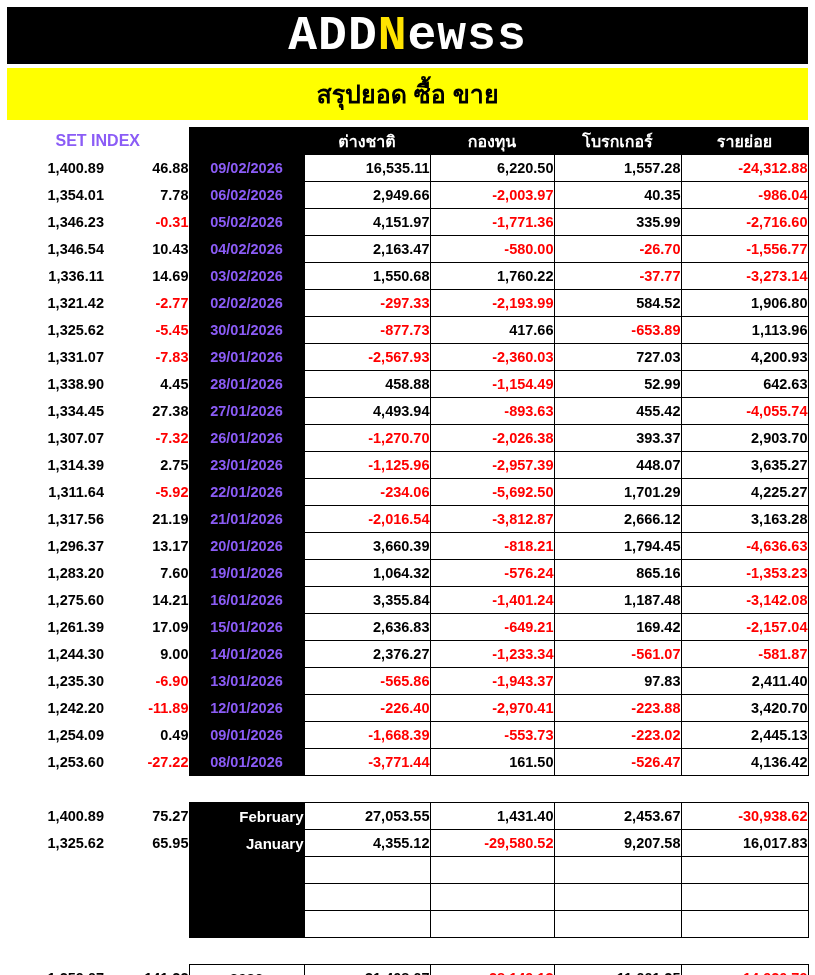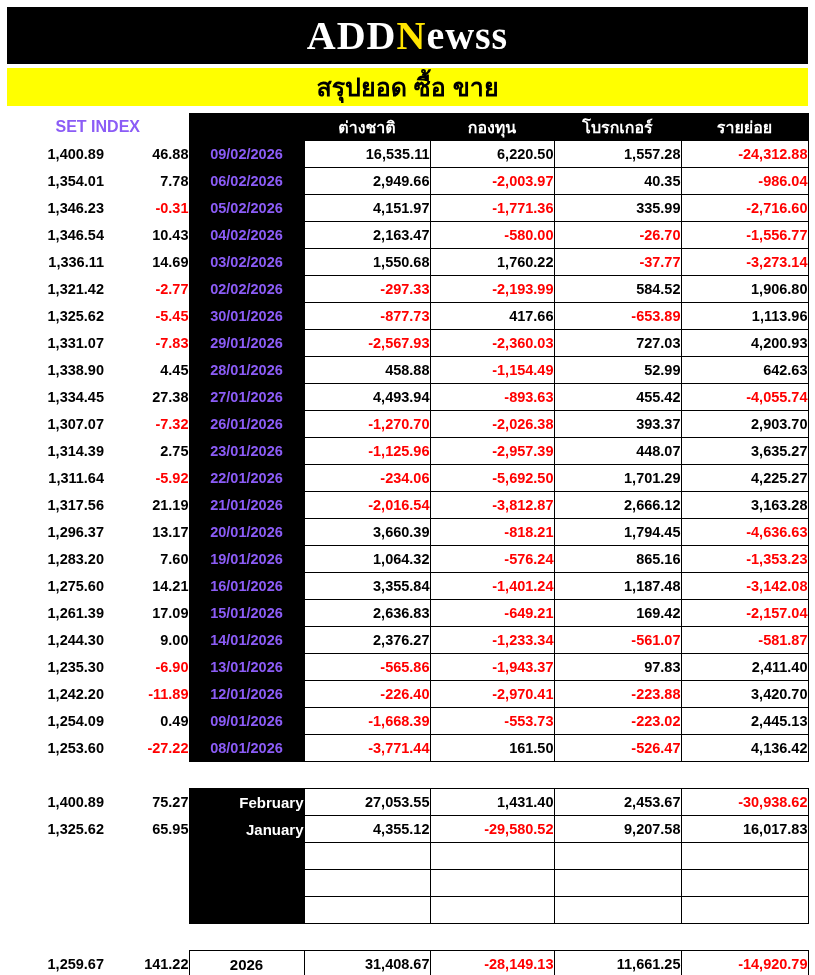--- a/index.html
+++ b/index.html
@@ -18,30 +18,30 @@
   
   .header-bar {
     margin: 7px 7px 0 7px;
     height: 57px;
     background: #000000;
     display: flex;
     align-items: center;
     justify-content: center;
   }
   .logo {
-    font-size: 40px;
+    font-size: 48px;
     font-weight: bold;
     letter-spacing: 1px;
     color: #ffffff;
-    font-family: Liberation Serif, serif;
+    font-family: Liberation Mono, monospace;
   }
   .logo .accent { color: #ffe400; }
   .title-bar {
     margin: 4px 7px 0 7px;
-    height: 38px;
+    height: 52px;
     background: #ffff00;
     display: flex;
     align-items: center;
     justify-content: center;
   }
   .title-text {
     font-size: 25px;
     font-weight: bold;
     color: #000000;
   }

